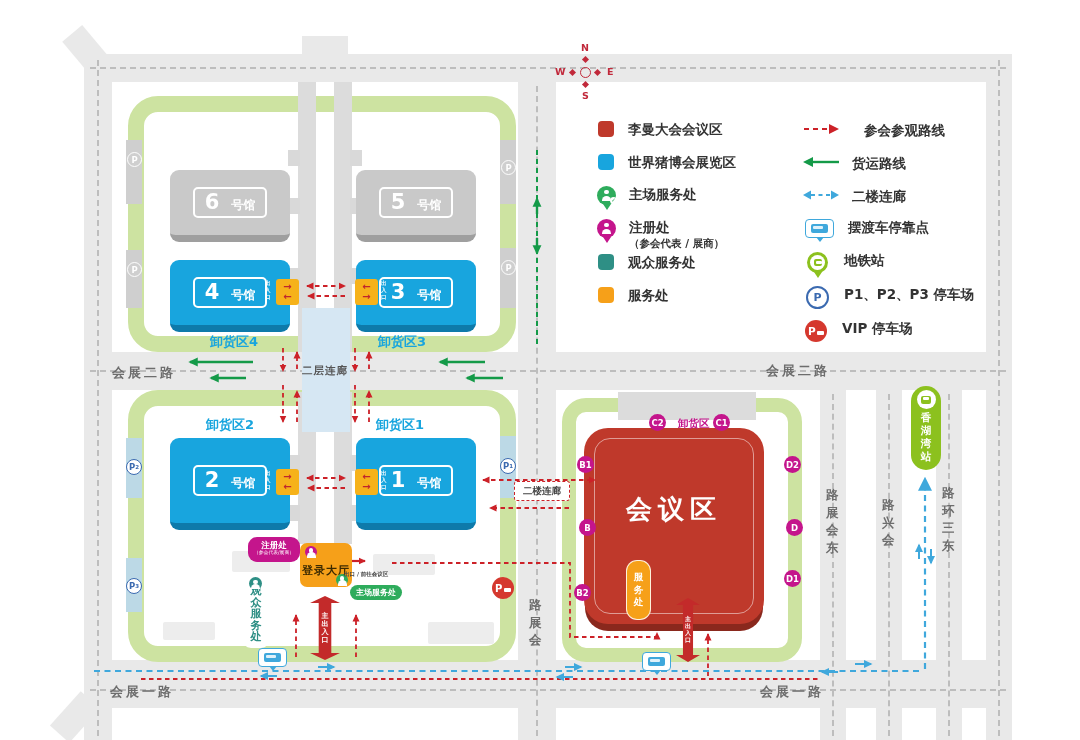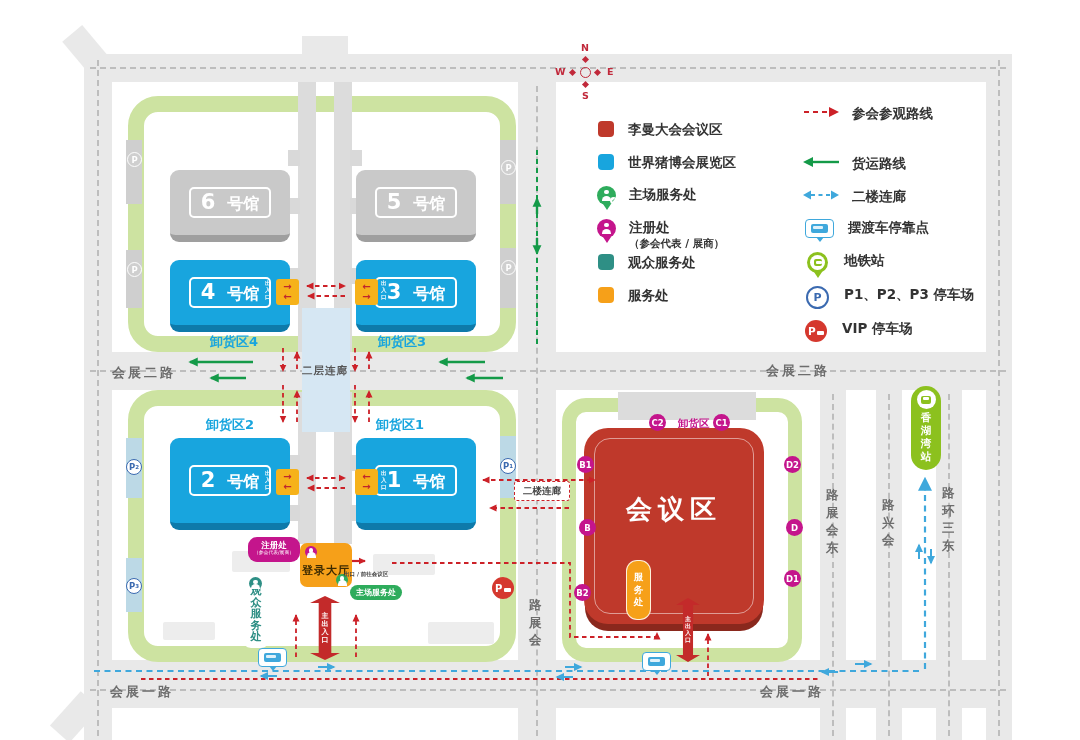--- a/index.html
+++ b/index.html
@@ -19,21 +19,21 @@
   .tab{position:absolute;background:#d9d9d9;}
   .bluecorridor{position:absolute;background:#d6e7f3;}
   .patchgray{position:absolute;background:#cfcfcf;}
   .patchblue{position:absolute;background:#bcd9e6;}
   
   .hall{position:absolute;border-radius:9px;display:flex;align-items:center;justify-content:center;box-sizing:border-box;}
   .hall.gray{background:#c9c9c9;border-bottom:7px solid #9f9f9f;}
   .hall.blue{background:#18a5de;border-bottom:7px solid #0e7aaa;}
   .hlabel{border:2px solid #fff;border-radius:5px;color:#fff;font-weight:bold;display:flex;align-items:baseline;padding:3px 10px;}
   .hnum{font-size:21px;line-height:1;}
-  .hsuf{font-size:16px;line-height:1;margin-left:12px;}
+  .hsuf{font-size:12px;line-height:1;margin-left:12px;}
   .uz{position:absolute;color:#18a5de;font-weight:bold;font-size:13px;text-align:center;white-space:nowrap;}
   
   .ebox{position:absolute;background:#f6b21a;border-radius:3px;display:flex;flex-direction:column;align-items:center;justify-content:center;line-height:1;}
   .ebox span{font-size:10px;font-weight:bold;color:#c0262c;line-height:1.05;}
   .etext{position:absolute;color:#fff;font-size:5.5px;font-weight:bold;line-height:1.25;}
   
   .conf{position:absolute;background:#bf392b;border-radius:24px;box-shadow:0 8px 0 -1px #8a281d;}
   .conf::after{content:"";position:absolute;left:10px;top:10px;right:10px;bottom:10px;border:1.5px solid rgba(255,255,255,.5);border-radius:16px;}
   .conftitle{position:absolute;width:100%;text-align:center;color:#fff;font-weight:bold;font-size:26px;letter-spacing:6px;}
   .confsub{position:absolute;width:100%;text-align:center;color:#fff;font-weight:bold;font-size:12.5px;letter-spacing:1px;}
@@ -451,21 +451,21 @@
   </div>
   <div class="legendrow" style="left:598px;top:254px;gap:14px;">
     <span class="sw" style="background:#2e8f85;"></span>
     <span class="legendlabel">观众服务处</span>
   </div>
   <div class="legendrow" style="left:598px;top:287px;gap:14px;">
     <span class="sw" style="background:#f6a019;"></span>
     <span class="legendlabel">服务处</span>
   </div>
 
-  <div class="legendrow" style="left:802px;top:105px;gap:12px;">
+  <div class="legendrow" style="left:802px;top:122px;gap:24px;">
     <svg width="38" height="14">
         <line x1="2" y1="7" x2="27" y2="7" stroke="#cc2128" stroke-width="2.2" stroke-dasharray="5 4"></line>
         <polygon points="27,2 37,7 27,12" fill="#cc2128"></polygon>
       </svg>
     <span class="legendlabel">参会参观路线</span>
   </div>
   <div class="legendrow" style="left:802px;top:155px;gap:12px;">
     <svg width="38" height="14">
         <line x1="11" y1="7" x2="37" y2="7" stroke="#149a48" stroke-width="2.4"></line>
         <polygon points="11,2 1,7 11,12" fill="#149a48"></polygon>

